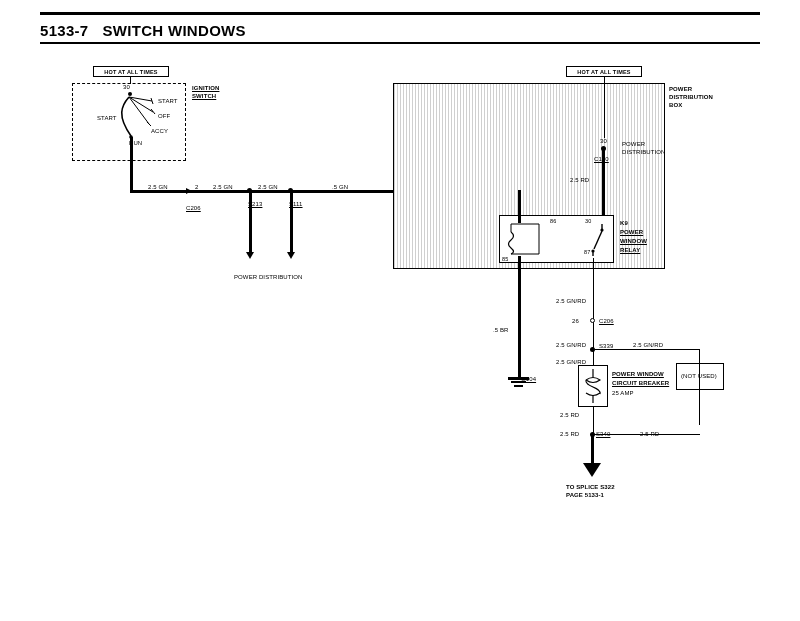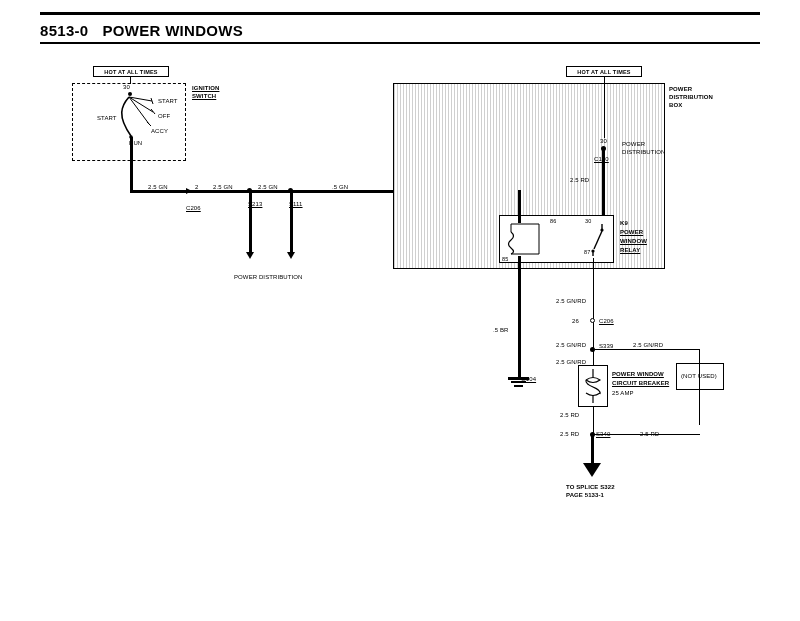--- a/index.html
+++ b/index.html
@@ -155,21 +155,21 @@
   .sw svg { display: block; }
   .cb svg { display: block; }
 </style>
 </head>
 <body>
 
 <div id="page">
 
   <div class="hdr-rule" style="left:40px; top:12px; width:720px; height:3px;"></div>
   <div id="header-title">
-    <span class="num">8513-0</span><span>POWER WINDOWS</span>
+    <span class="num">5133-7</span><span>SWITCH WINDOWS</span>
   </div>
   <div class="hdr-rule" style="left:40px; top:42px; width:720px; height:2px;"></div>
 
   <div class="dashbox" style="left:72px; top:83px; width:114px; height:78px;"></div>
   <div class="tag" style="left:93px; top:66px; width:76px;">HOT AT ALL TIMES</div>
 
   <div class="wire thin v" style="left:130px; top:77px; height:7px;"></div>
 
   <div class="lbl b u" style="left:192px; top:85px;">IGNITION</div>
   <div class="lbl b u" style="left:192px; top:93px;">SWITCH</div>

